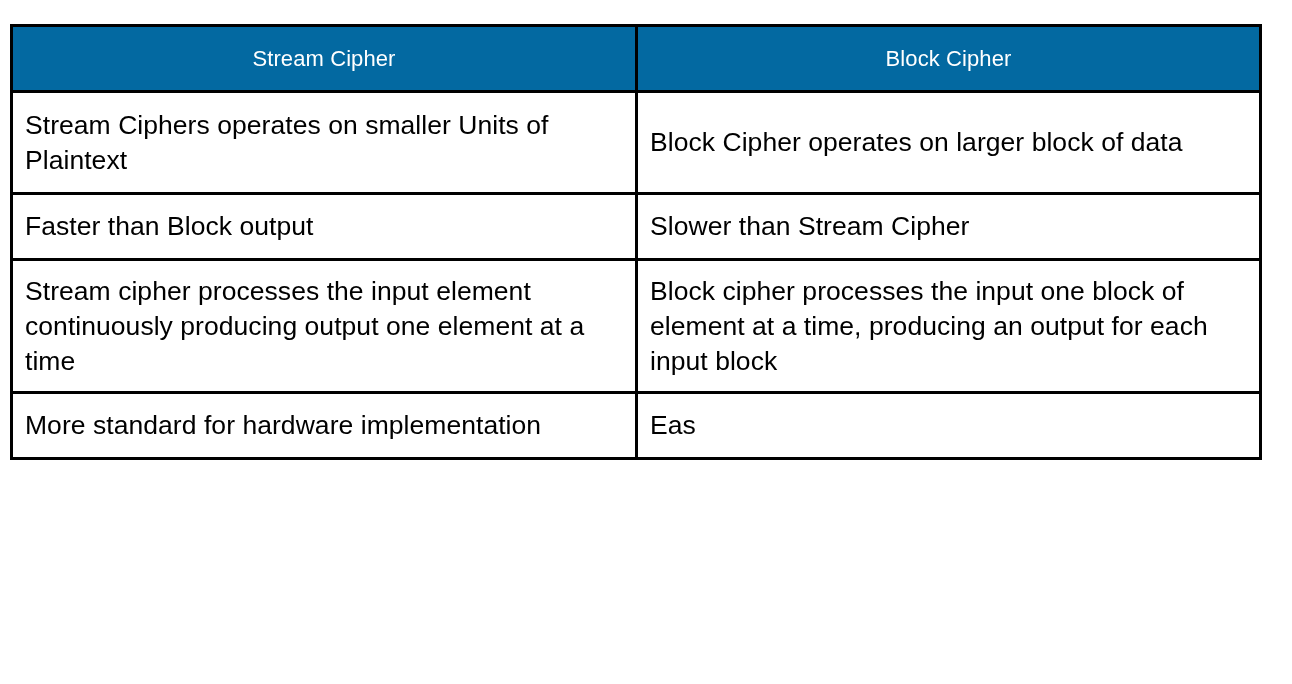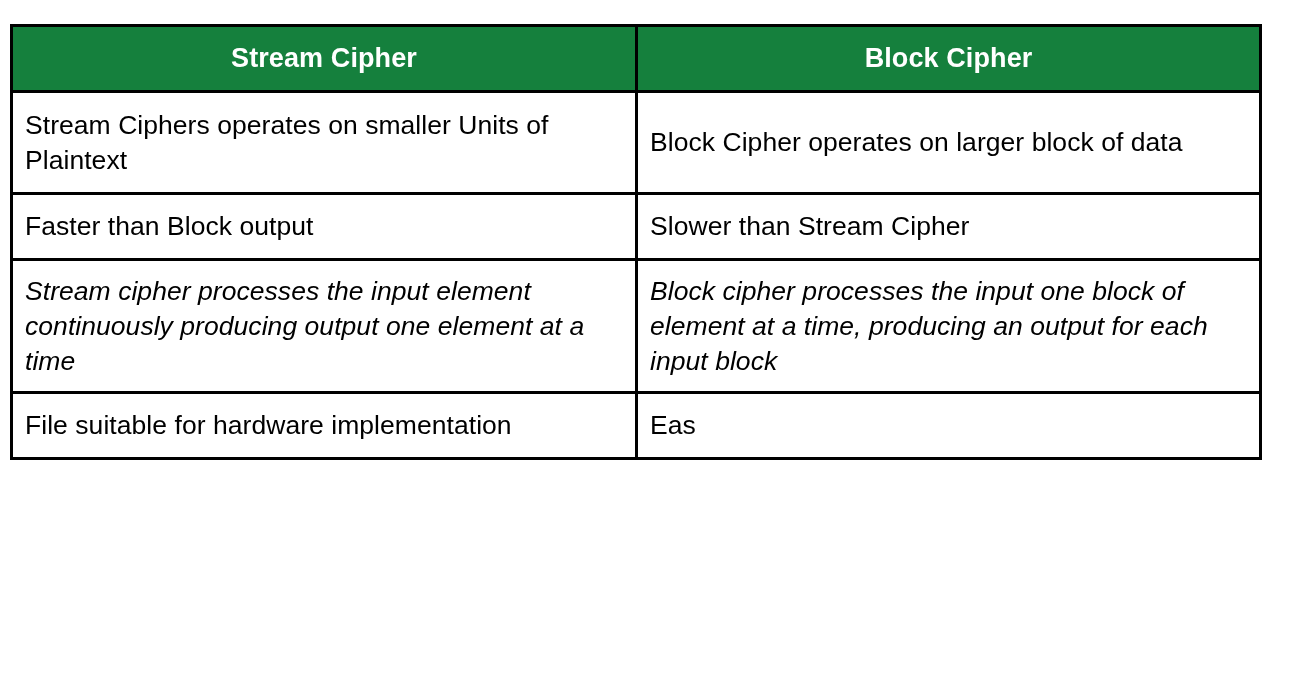--- a/index.html
+++ b/index.html
@@ -32,44 +32,44 @@
   .comparison-table col.col-right { width: 624px; }
 
   .comparison-table th,
   .comparison-table td {
     border: 3px solid #000000;
     vertical-align: middle;
     box-sizing: border-box;
   }
 
   .comparison-table thead th {
-    background: #15803d;
+    background: #0369a1;
     color: #ffffff;
-    font-size: 27px;
-    font-weight: bold;
+    font-size: 22px;
+    font-weight: normal;
     text-align: center;
     height: 66px;
     padding: 0 10px;
     letter-spacing: 0.1px;
   }
 
   .comparison-table tbody td {
     background: #ffffff;
     color: #000000;
     font-size: 26.5px;
     font-weight: normal;
     text-align: left;
     padding: 6px 10px 6px 12px;
     line-height: 35px;
     letter-spacing: 0.05px;
   }
 
   .row-h1 td { height: 66px; }
   .row-h2 td { height: 102px; }
-  .row-h3 td { height: 133px; font-style: italic; }
+  .row-h3 td { height: 133px; }
 </style>
 </head>
 <body>
 
 <div id="page">
 
   <table class="comparison-table">
     <colgroup>
       <col class="col-left">
       <col class="col-right">
@@ -94,21 +94,21 @@
         <td>Slower than Stream Cipher</td>
       </tr>
 
       <tr class="row-h3">
         <td>Stream cipher processes the input element continuously producing output one element at a time</td>
         <td>Block cipher processes the input one block of element at a time, producing an output for each input block</td>
       </tr>
 
 
       <tr class="row-h1">
-        <td>File suitable for hardware implementation</td>
+        <td>More standard for hardware implementation</td>
         <td>Eas</td>
       </tr>
 
 
 
     </tbody>
   </table>
 
 </div>
 

